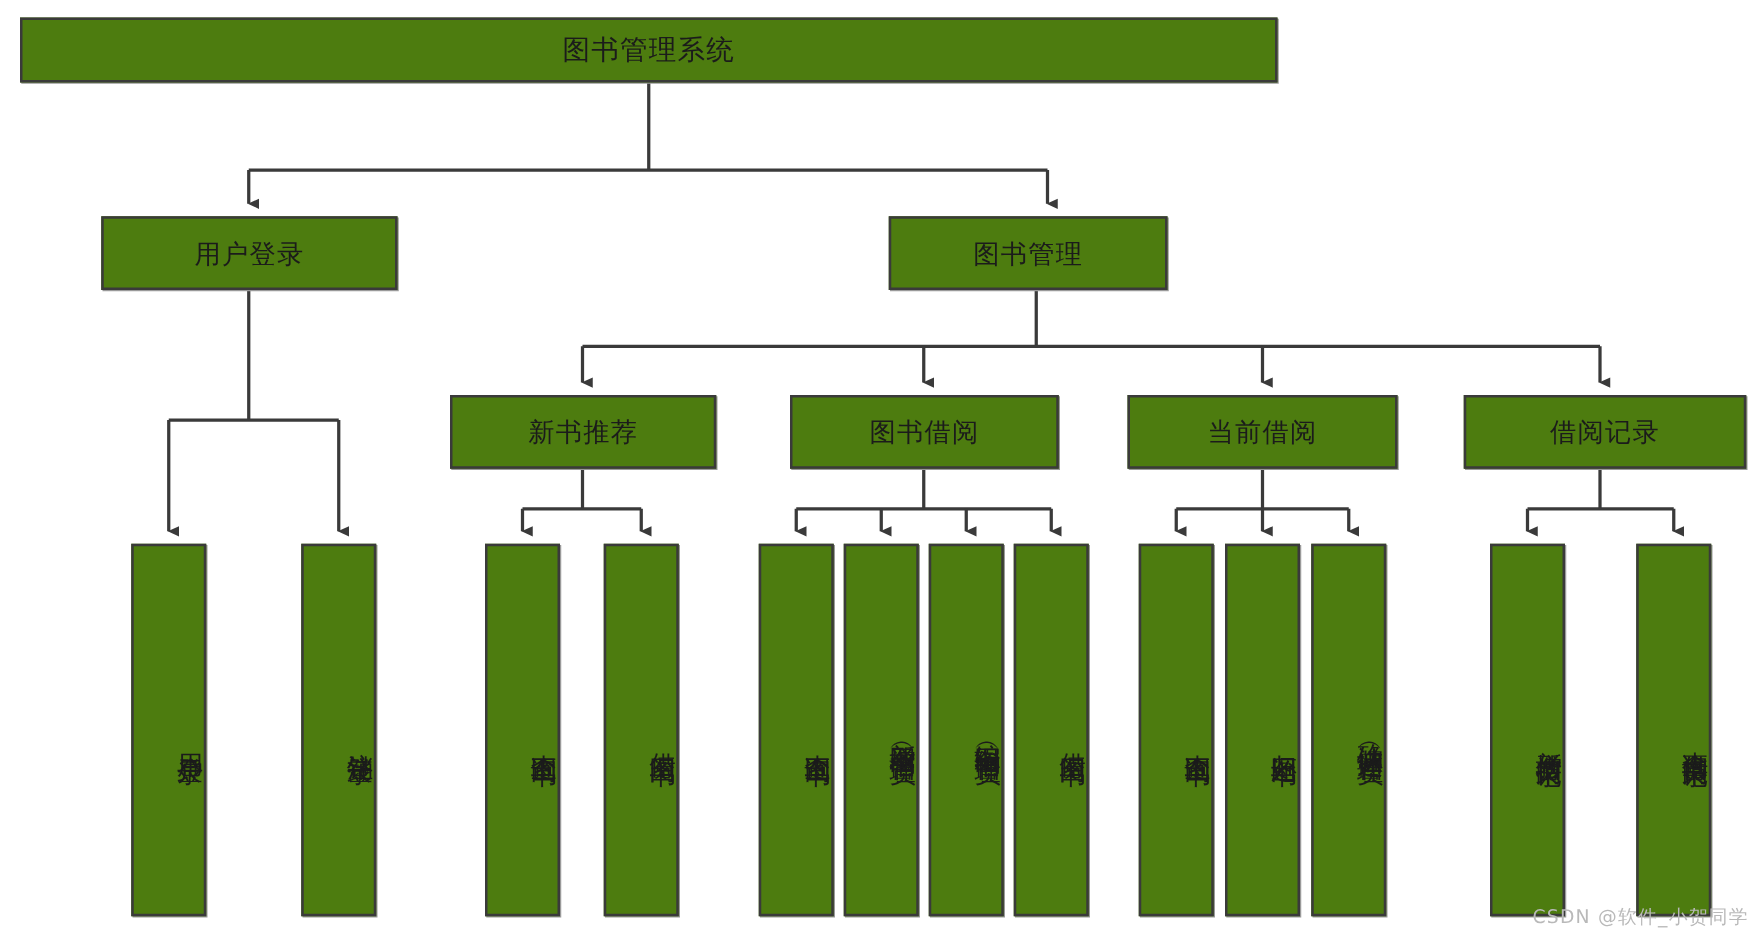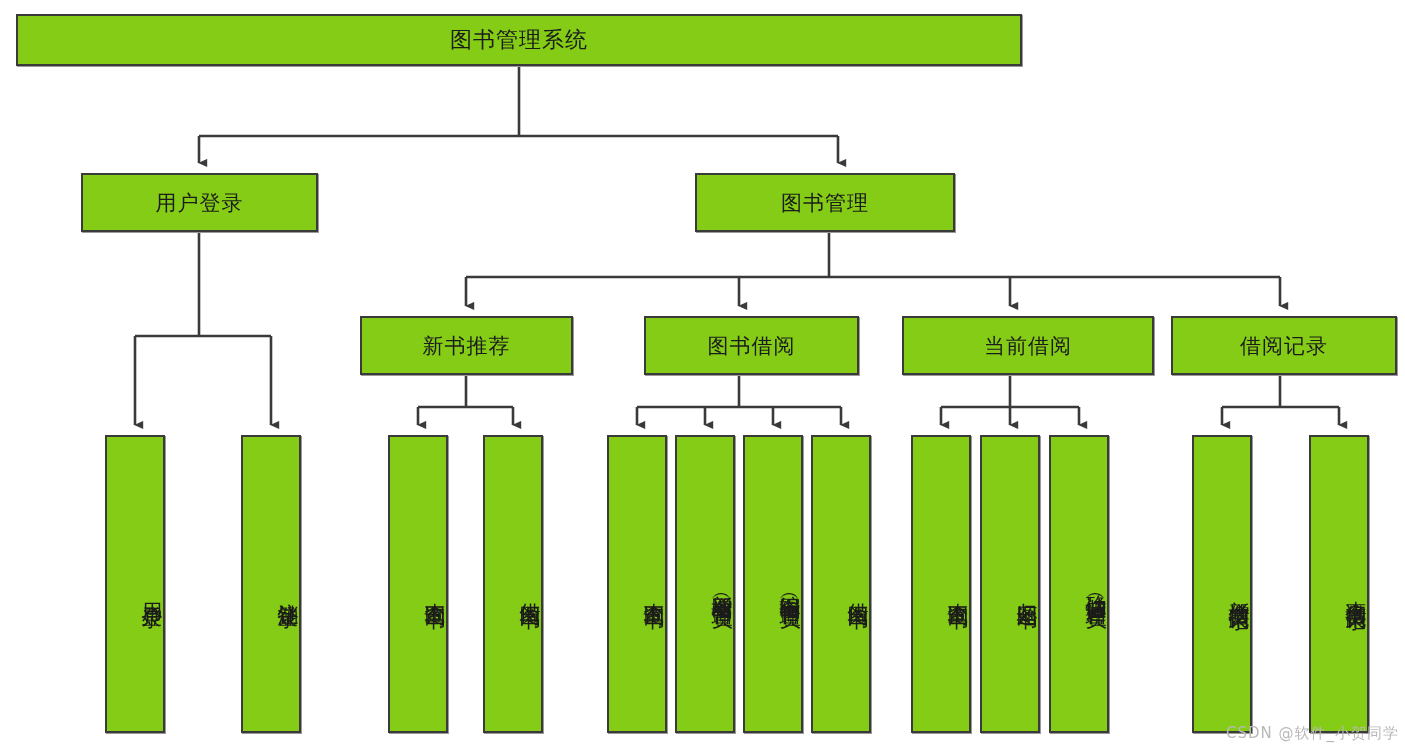--- a/index.html
+++ b/index.html
@@ -3,21 +3,21 @@
 <meta charset="utf-8">
 <style>
   html,body{margin:0;padding:0;background:#ffffff;}
   body{font-family:"DejaVu Sans","Liberation Sans",sans-serif;}
   #stage{position:relative;width:1405px;height:747px;background:#ffffff;overflow:hidden;}
   svg#wires{position:absolute;left:0;top:0;width:1405px;height:747px;}
   .node{
     position:absolute;
     box-sizing:border-box;
     border:2px solid #3a3a3a;
-    background:#84cc16;
+    background:#4d7c0f;
     display:flex;
     align-items:center;
     justify-content:center;
     color:#1b1b1b;
     box-shadow:1px 1px 0 #9a9a9a;
   }
   .node.horiz{font-size:21px;letter-spacing:1px;}
   .node.root{font-size:22px;letter-spacing:1px;}
   .node.vert{
     writing-mode:vertical-rl;
@@ -95,31 +95,31 @@
     </g>
   </svg>
 
   <div class="node root" style="left:16px;top:14px;width:1006px;height:52px;">
     <span>图书管理系统</span>
   </div>
 
   <div class="node horiz" style="left:81px;top:173px;width:237px;height:59px;">
     <span>用户登录</span>
   </div>
-  <div class="node horiz" style="left:695px;top:173px;width:260px;height:59px;">
+  <div class="node horiz" style="left:711px;top:173px;width:223px;height:59px;">
     <span>图书管理</span>
   </div>
 
   <div class="node horiz" style="left:360px;top:316px;width:213px;height:59px;">
     <span>新书推荐</span>
   </div>
-  <div class="node horiz" style="left:632px;top:316px;width:215px;height:59px;margin-left:12px;">
+  <div class="node horiz" style="left:632px;top:316px;width:215px;height:59px;">
     <span>图书借阅</span>
   </div>
-  <div class="node horiz" style="left:902px;top:316px;width:252px;height:59px;">
+  <div class="node horiz" style="left:902px;top:316px;width:216px;height:59px;">
     <span>当前借阅</span>
   </div>
   <div class="node horiz" style="left:1171px;top:316px;width:226px;height:59px;">
     <span>借阅记录</span>
   </div>
 
   <div class="node vert" style="left:105px;top:435px;width:60px;height:298px;">
     <span>用户登录</span>
   </div>
   <div class="node vert" style="left:241px;top:435px;width:60px;height:298px;">

